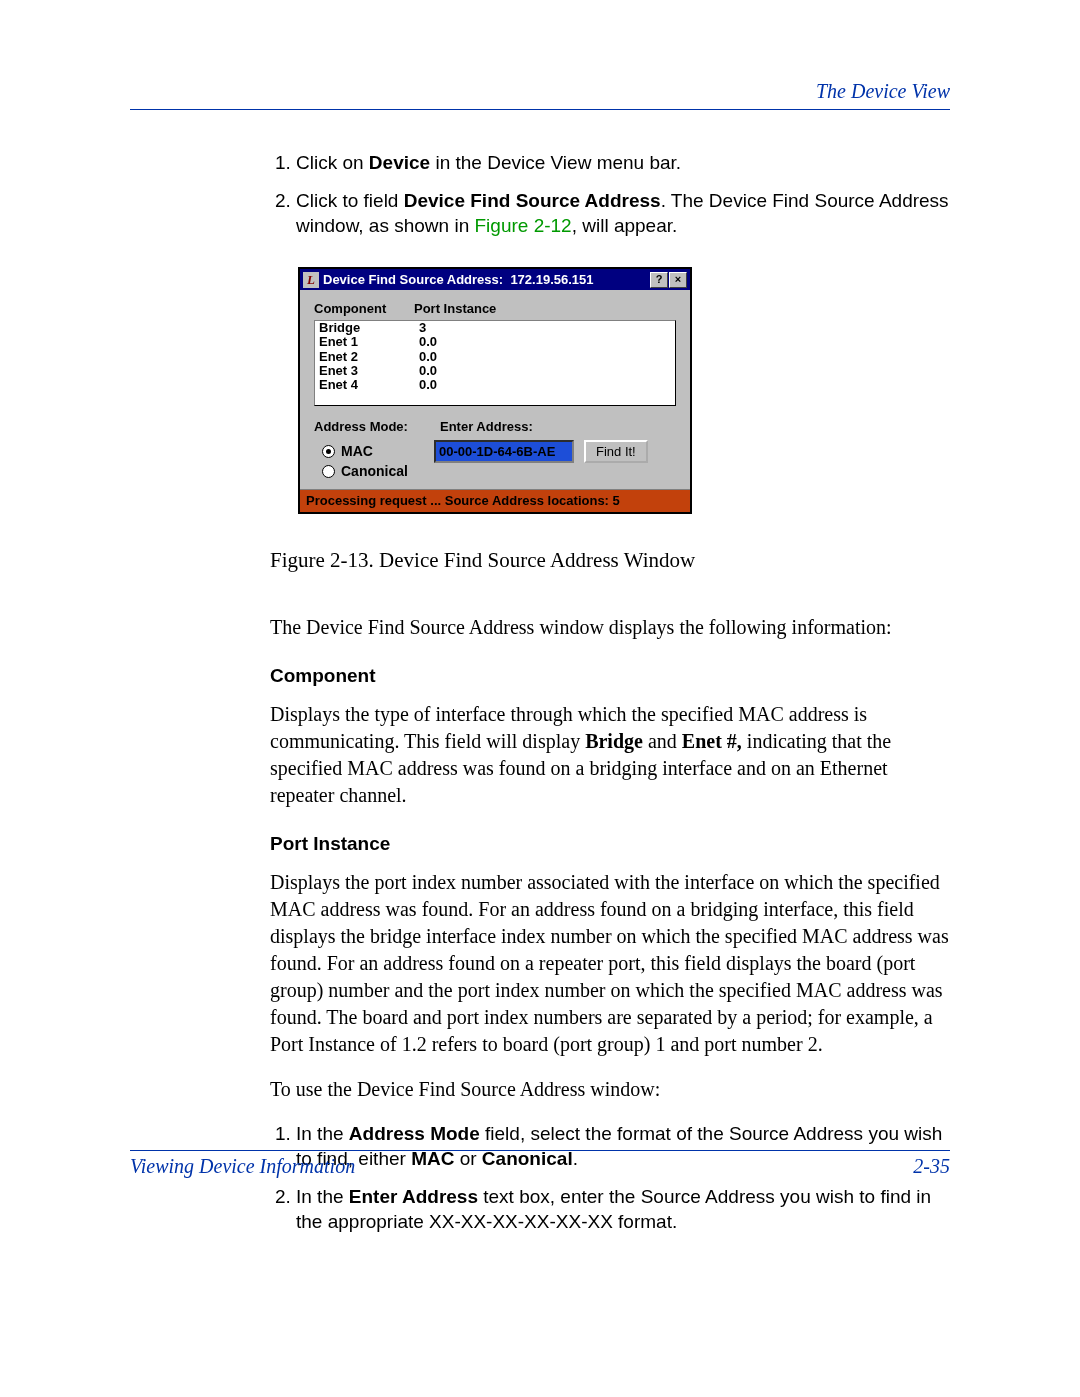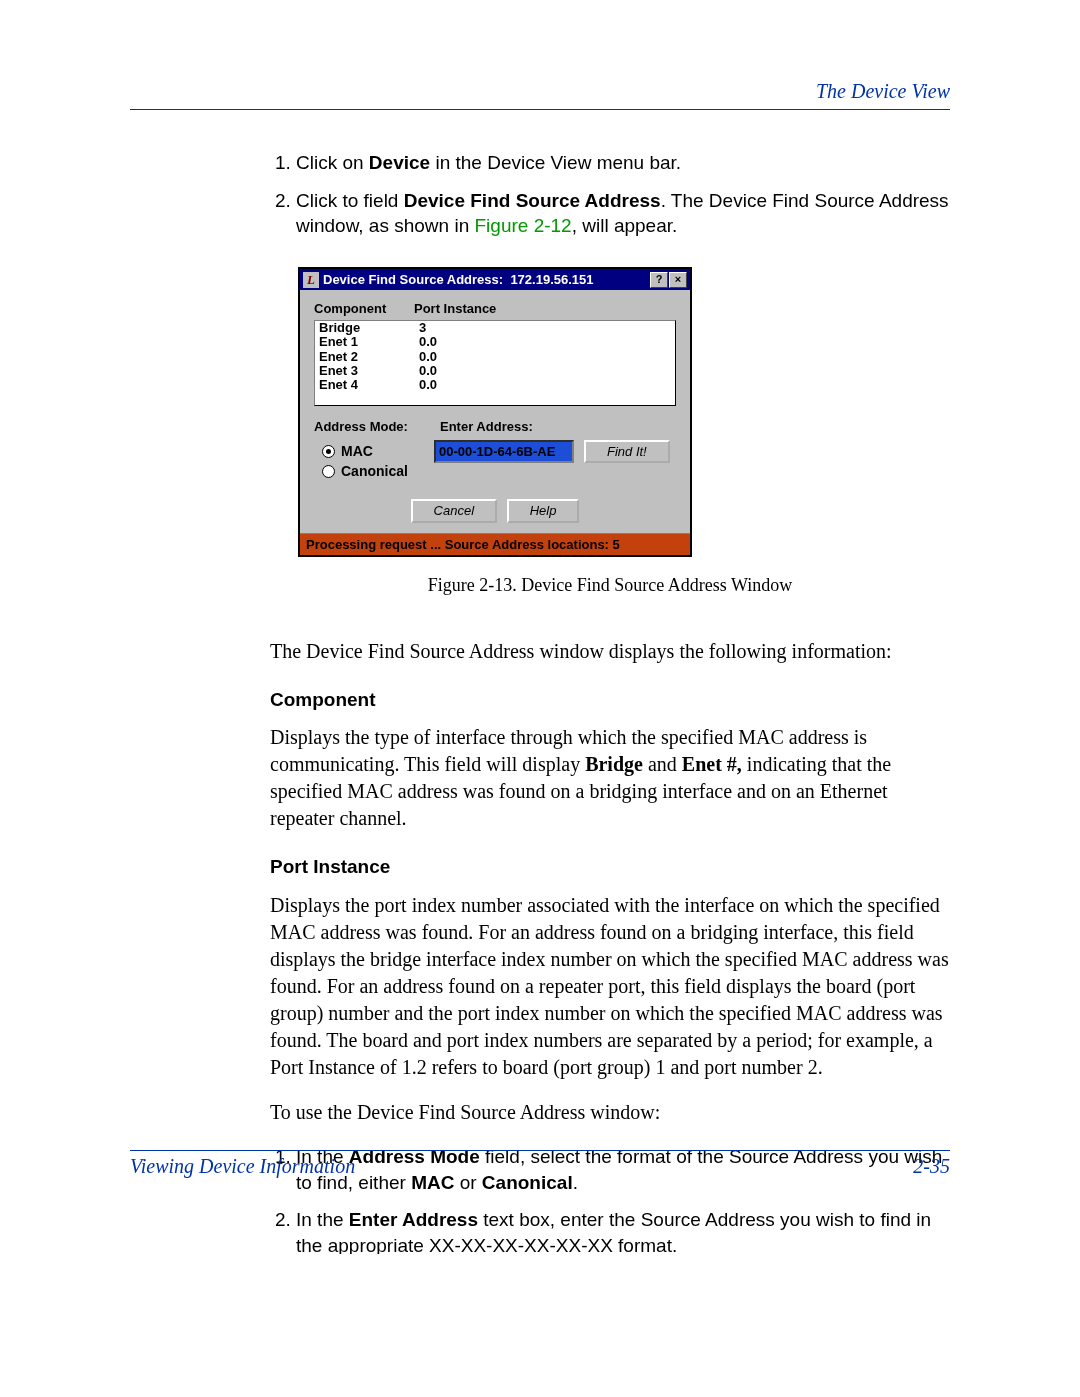--- a/index.html
+++ b/index.html
@@ -110,38 +110,37 @@
   .radio.sel::after{ content:""; width:5px; height:5px; background:#000; border-radius:50%; }
   .addr-input {
     background:#1d4ed8; border:2px inset #808080;
     padding:1px 3px; font-weight:bold; font-size:13px;
     width:130px; display:inline-block;
   }
   .btn3d {
     display:inline-block;
     background:#c0c0c0;
     border:2px outset #fff;
-    padding:1px 21px;
+    padding:1px 10px;
     font-size:13px;
     font-family: "MS Sans Serif", Arial, sans-serif;
-    font-style: italic;
   }
   .enter-block { display:flex; align-items:flex-start; gap:10px; }
   .btnrow { text-align:center; margin: 14px 0 6px 0; }
   .statusbar {
     border-top:1px solid #808080;
     background:#c2410c;
     font-weight:bold;
     padding:2px 6px;
     font-size:13px;
   }
   .caption {
-    text-align:center;
-    font-size:18px;
-    margin: 16px 0 40px 0;
+    text-align:left;
+    font-size:21px;
+    margin: 32px 0 40px 0;
   }
   .para { margin: 12px 0 18px 0; }
   .def-head {
     font-family: Arial, Helvetica, sans-serif;
     font-weight: bold;
     font-size: 19px;
     margin-top: 22px;
     margin-bottom: 2px;
   }
   .footer {
@@ -228,24 +227,20 @@
                   <span>Canonical</span>
                 </div>
             </div>
           </div>
           <div class="enter-block" style="margin-top:4px;">
             <span class="addr-input">00-00-1D-64-6B-AE</span>
             <span class="btn3d">Find It!</span>
           </div>
         </div>
 
-        <div class="btnrow">
-          <span class="btn3d" style="margin-right:6px;">Cancel</span>
-          <span class="btn3d">Help</span>
-        </div>
       </div>
       <div class="statusbar">Processing request ... Source Address locations: 5</div>
     </div>
 
     <div class="caption">Figure 2-13. Device Find Source Address Window</div>
 
     <p class="para">The Device Find Source Address window displays the following information:</p>
 
     <div class="def-head">Component</div>
     <p class="para">

